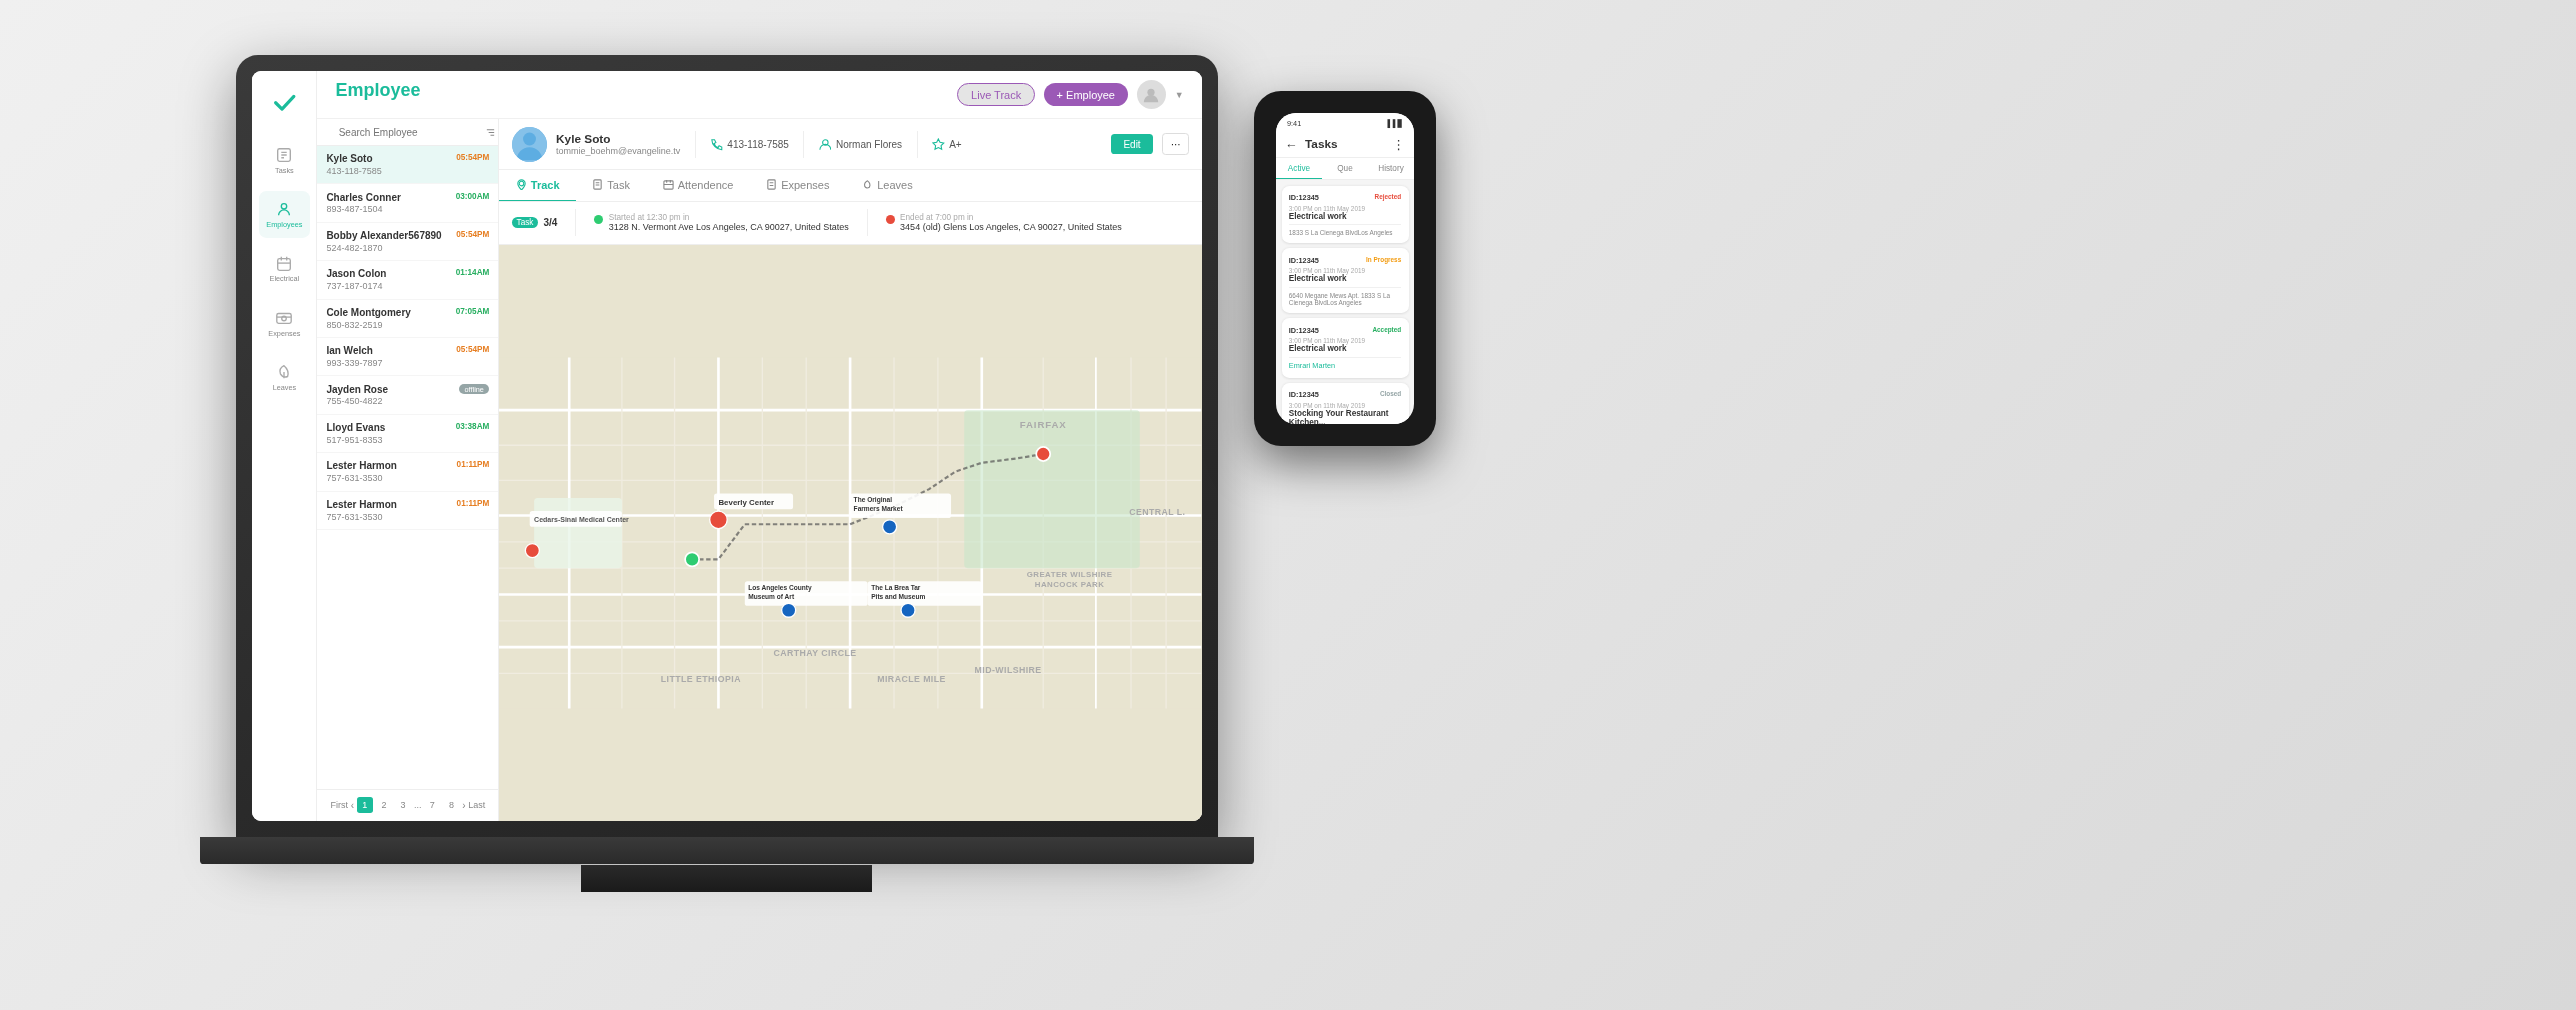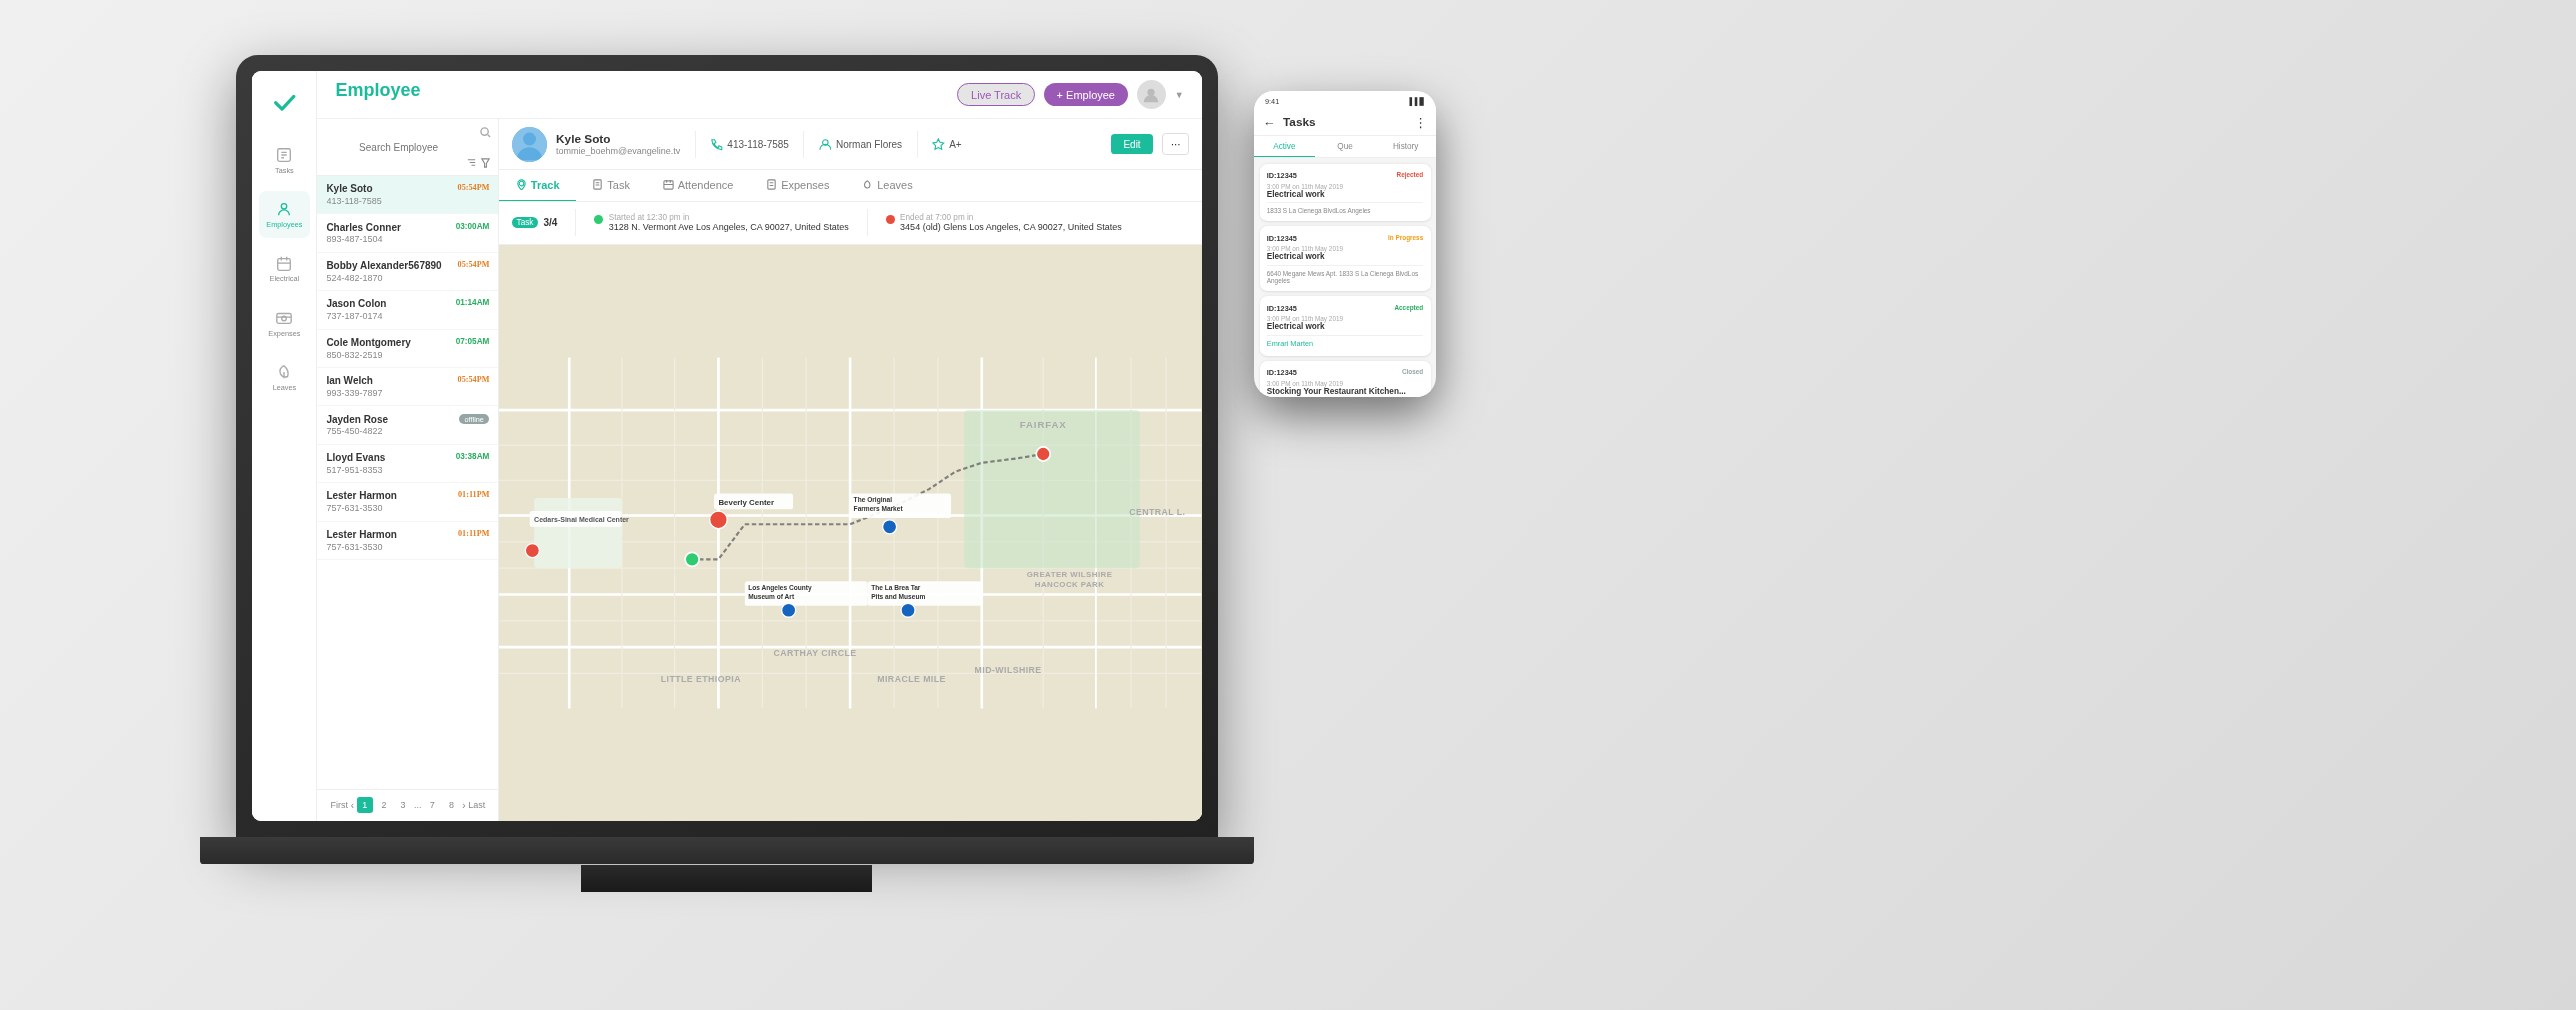--- a/index.html
+++ b/index.html
@@ -206,23 +206,22 @@
       width: 182px;
       border-right: 0.9px solid #eee;
       display: flex;
       flex-direction: column;
     }
 
     .search-bar {
       padding: 7.3px;
       border-bottom: 0.9px solid #eee;
       display: flex;
-      align-items: flex-end;
-      gap: 4px;
-      flex-direction: column;
+      align-items: center;
+      gap: 14px;
     }
 
     .search-input {
       flex: 1;
       border: none;
       outline: none;
       font-size: 10px;
       color: #999;
       background: transparent;
     }
@@ -260,21 +259,21 @@
       font-size: 9px;
       color: #888;
       margin-top: 1.8px;
     }
 
     .employee-time {
       font-size: 8.2px;
       font-weight: 600;
     }
 
-    .time-orange { color: #e67e22; font-family: Liberation Serif, serif; }
+    .time-orange { color: #e67e22; }
     .time-green { color: #27ae60; }
 
     .status-badge {
       font-size: 7.3px;
       background: #95a5a6;
       color: #fff;
       padding: 0.9px 5.5px;
       border-radius: 9px;
     }
 
@@ -474,24 +473,24 @@
       border-bottom: 0.9px solid #eee;
       background: #fff;
     }
 
     
     .phone {
       position: absolute;
       right: 691px;
       top: 91px;
       width: 182px;
-      height: 306px;
+      height: 355px;
       background: #1a1a1a;
       border-radius: 27px;
-      padding: 0;
+      padding: 22px;
       box-shadow: 0 18px 45px rgba(0,0,0,0.5);
       z-index: 10;
     }
 
     .phone-screen {
       width: 100%;
       height: 100%;
       background: #f5f5f5;
       border-radius: 20px;
       overflow: hidden;

